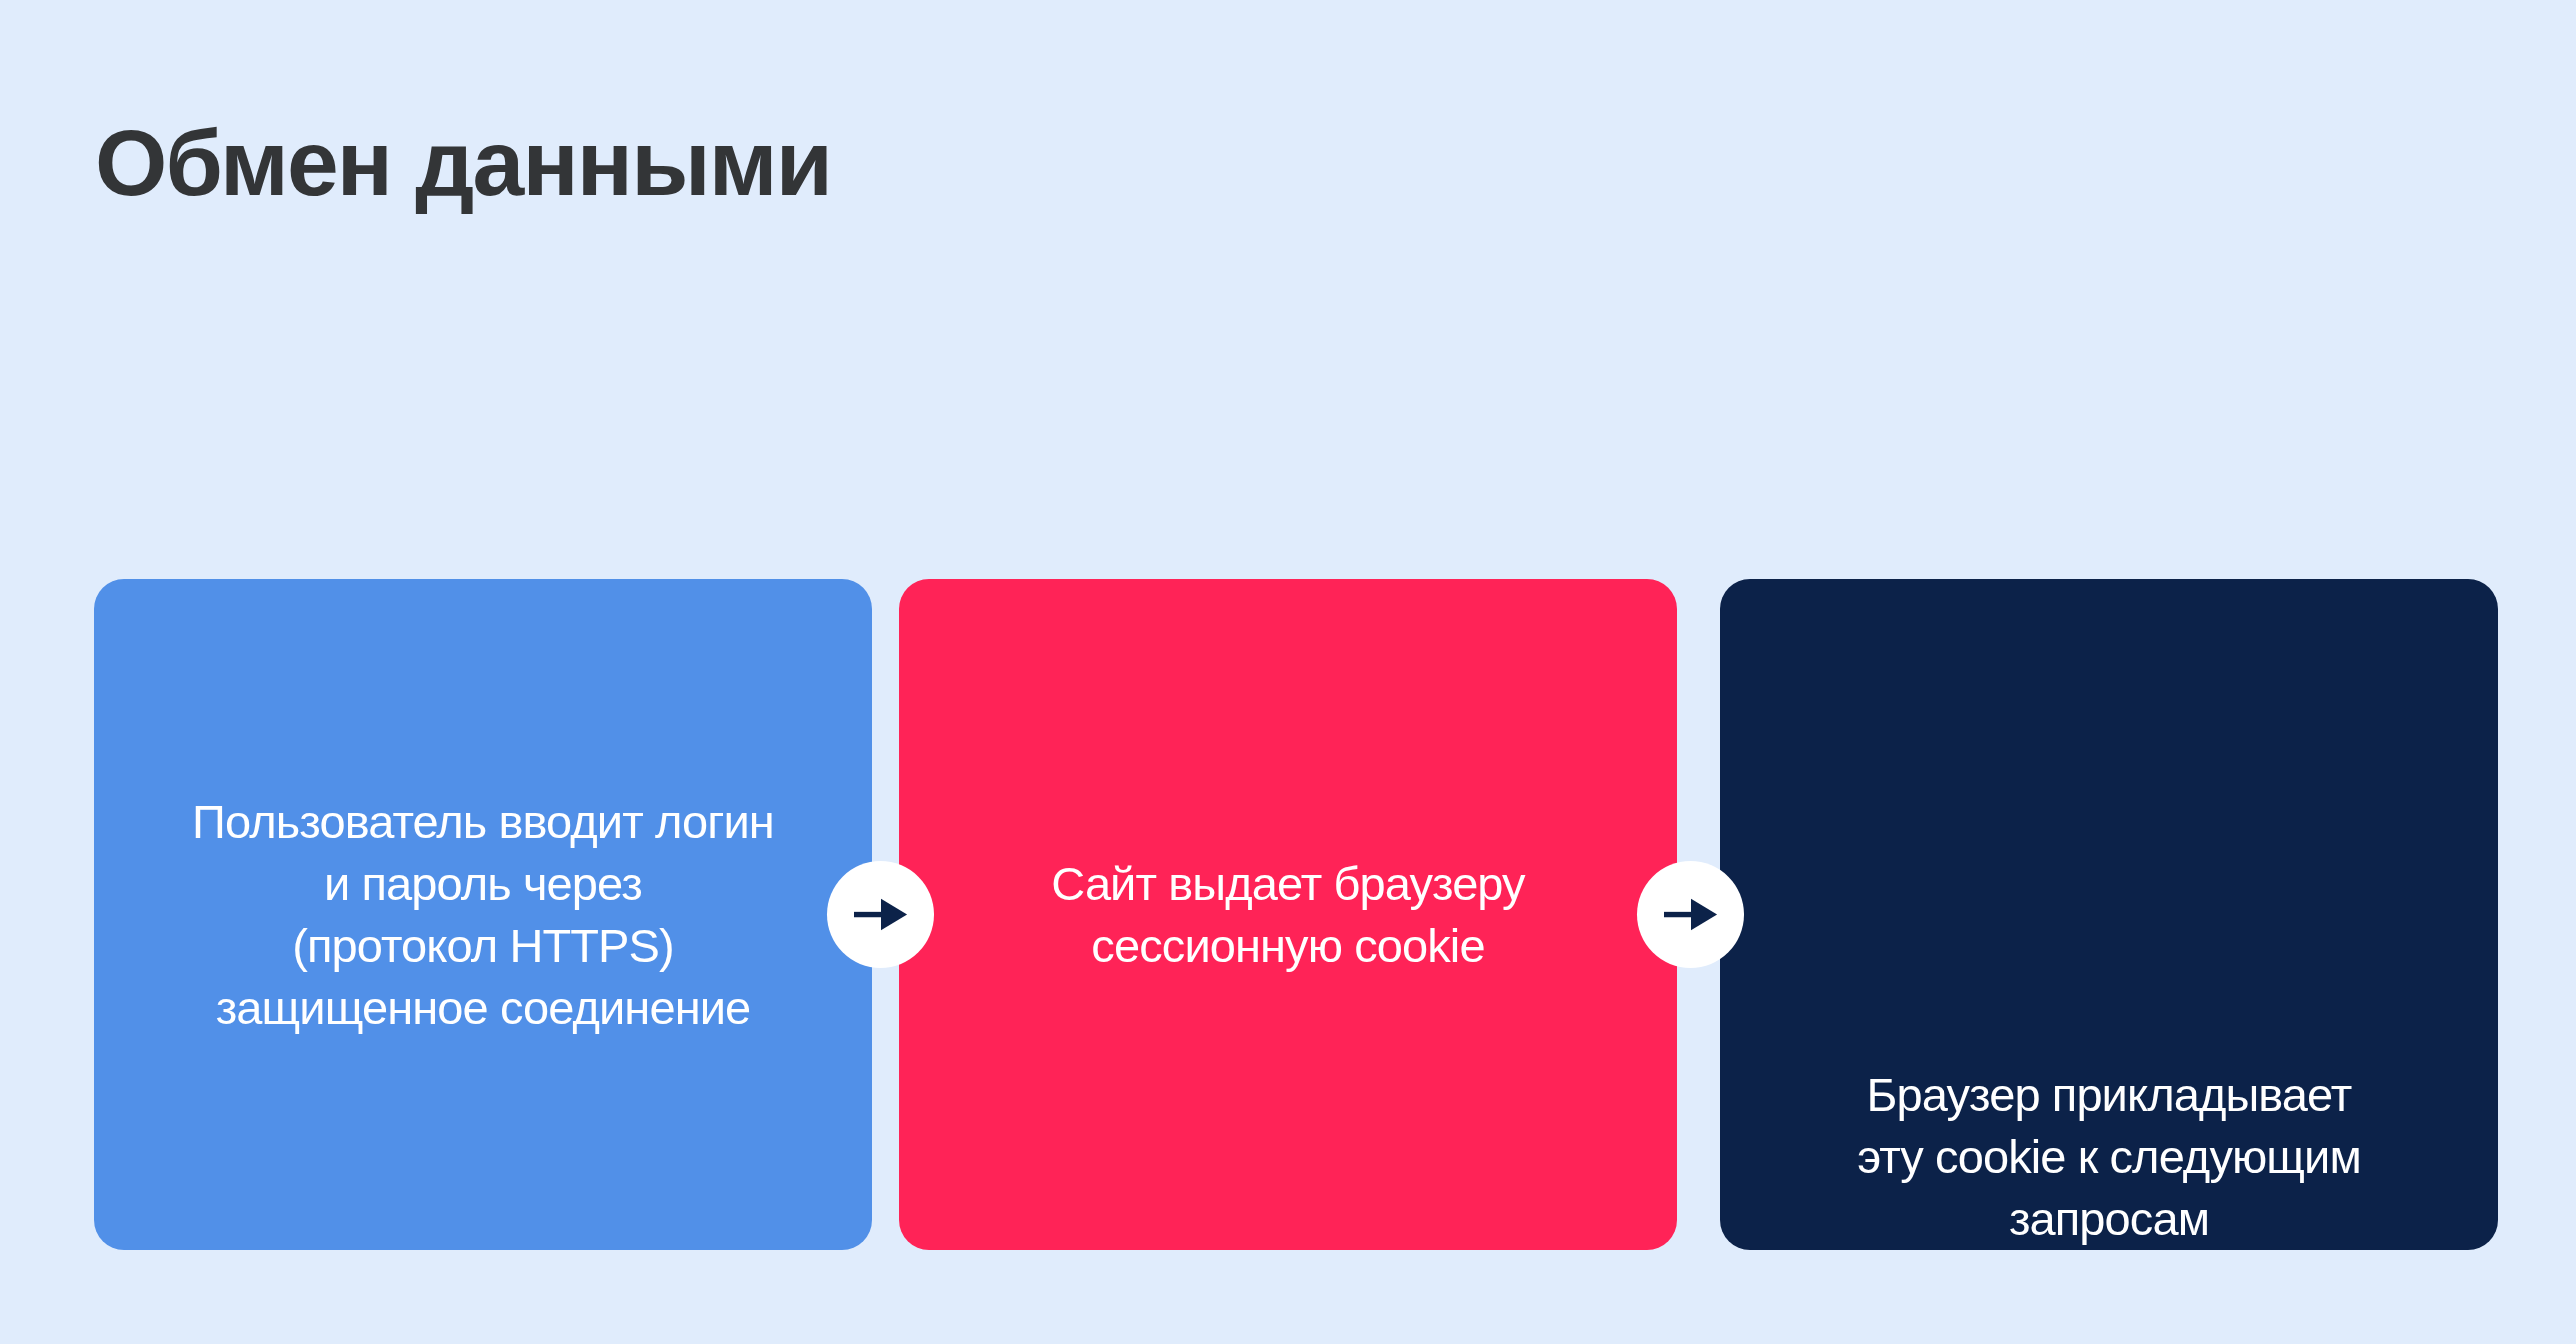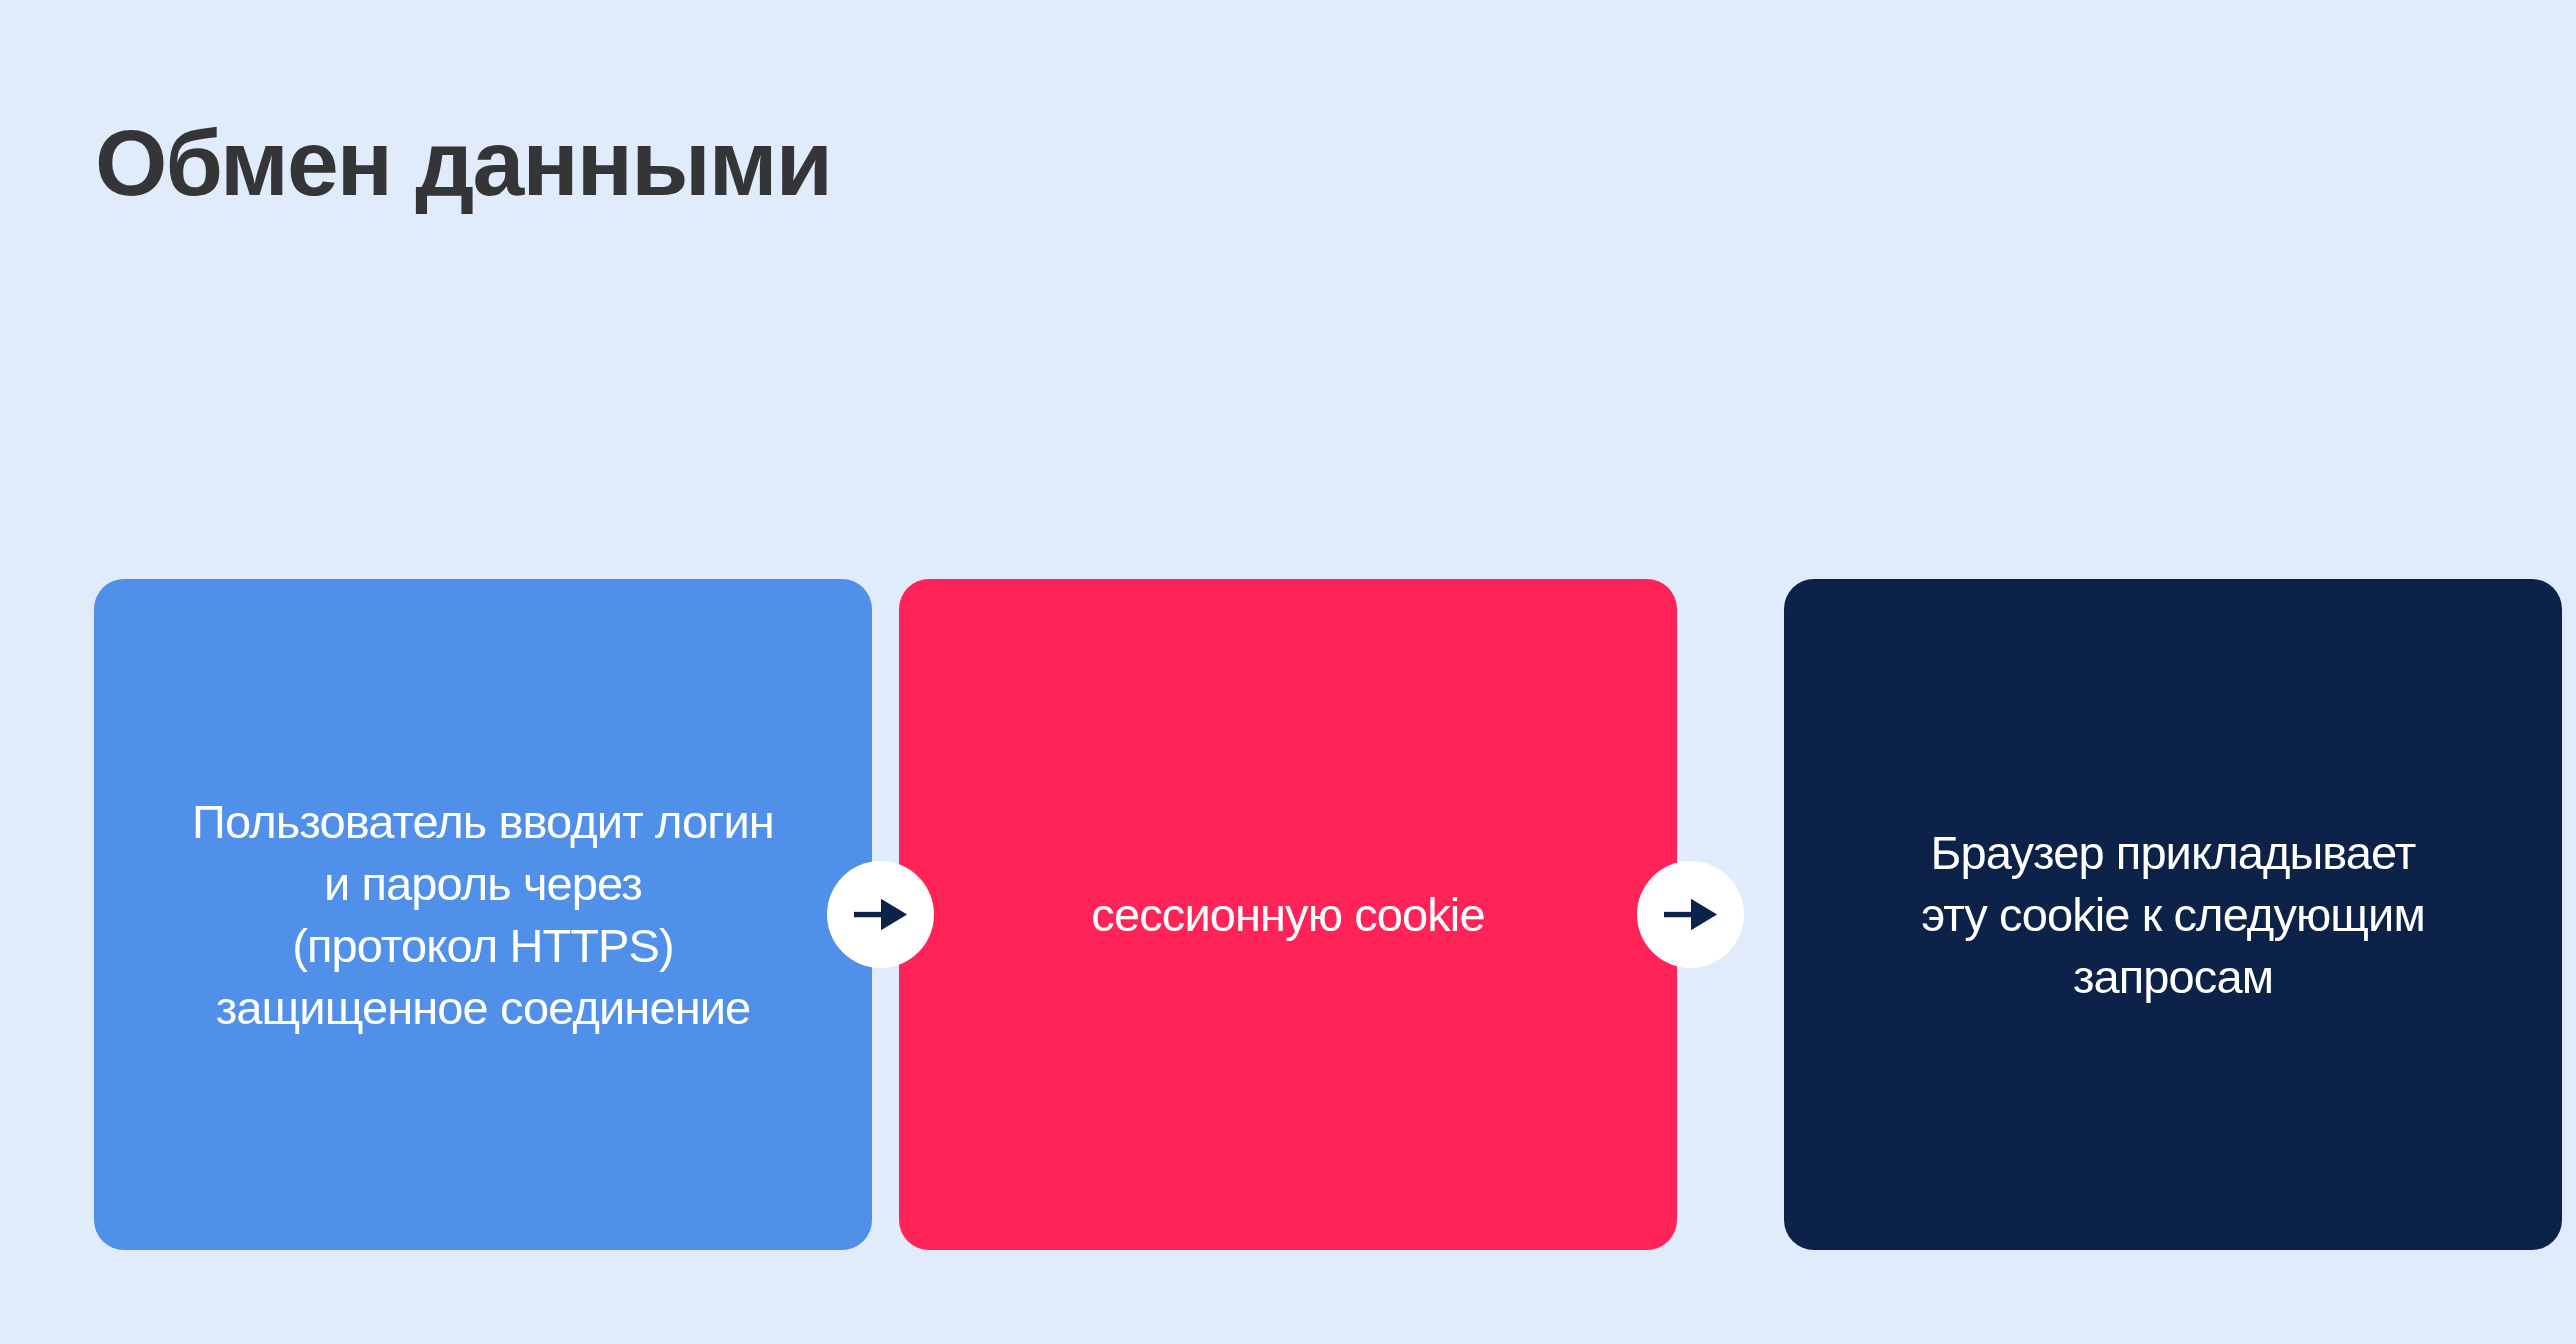--- a/index.html
+++ b/index.html
@@ -83,32 +83,33 @@
 
   <div class="connector" style="left:733px;">
     <svg viewBox="0 0 60 60">
       <rect x="0" y="26.5" width="32" height="6" fill="#0C2249"></rect>
       <polygon points="30,12 59,29.5 30,47" fill="#0C2249"></polygon>
     </svg>
   </div>
 
   <div class="card" style="left:805px; background:#FF2357;">
     <div class="card-text">
+      <span>Сайт выдает браузеру</span>
       <span>сессионную cookie</span>
     </div>
   </div>
 
   <div class="connector" style="left:1543px;">
     <svg viewBox="0 0 60 60">
       <rect x="0" y="26.5" width="32" height="6" fill="#0C2249"></rect>
       <polygon points="30,12 59,29.5 30,47" fill="#0C2249"></polygon>
     </svg>
   </div>
 
-  <div class="card" style="left:1690px; background:#0C2249;">
+  <div class="card" style="left:1626px; background:#0C2249;align-items:flex-end;">
     <div class="card-text">
       <span>Браузер прикладывает</span>
       <span>эту cookie к следующим</span>
       <span>запросам</span>
     </div>
   </div>
 
 </div>
 
 

